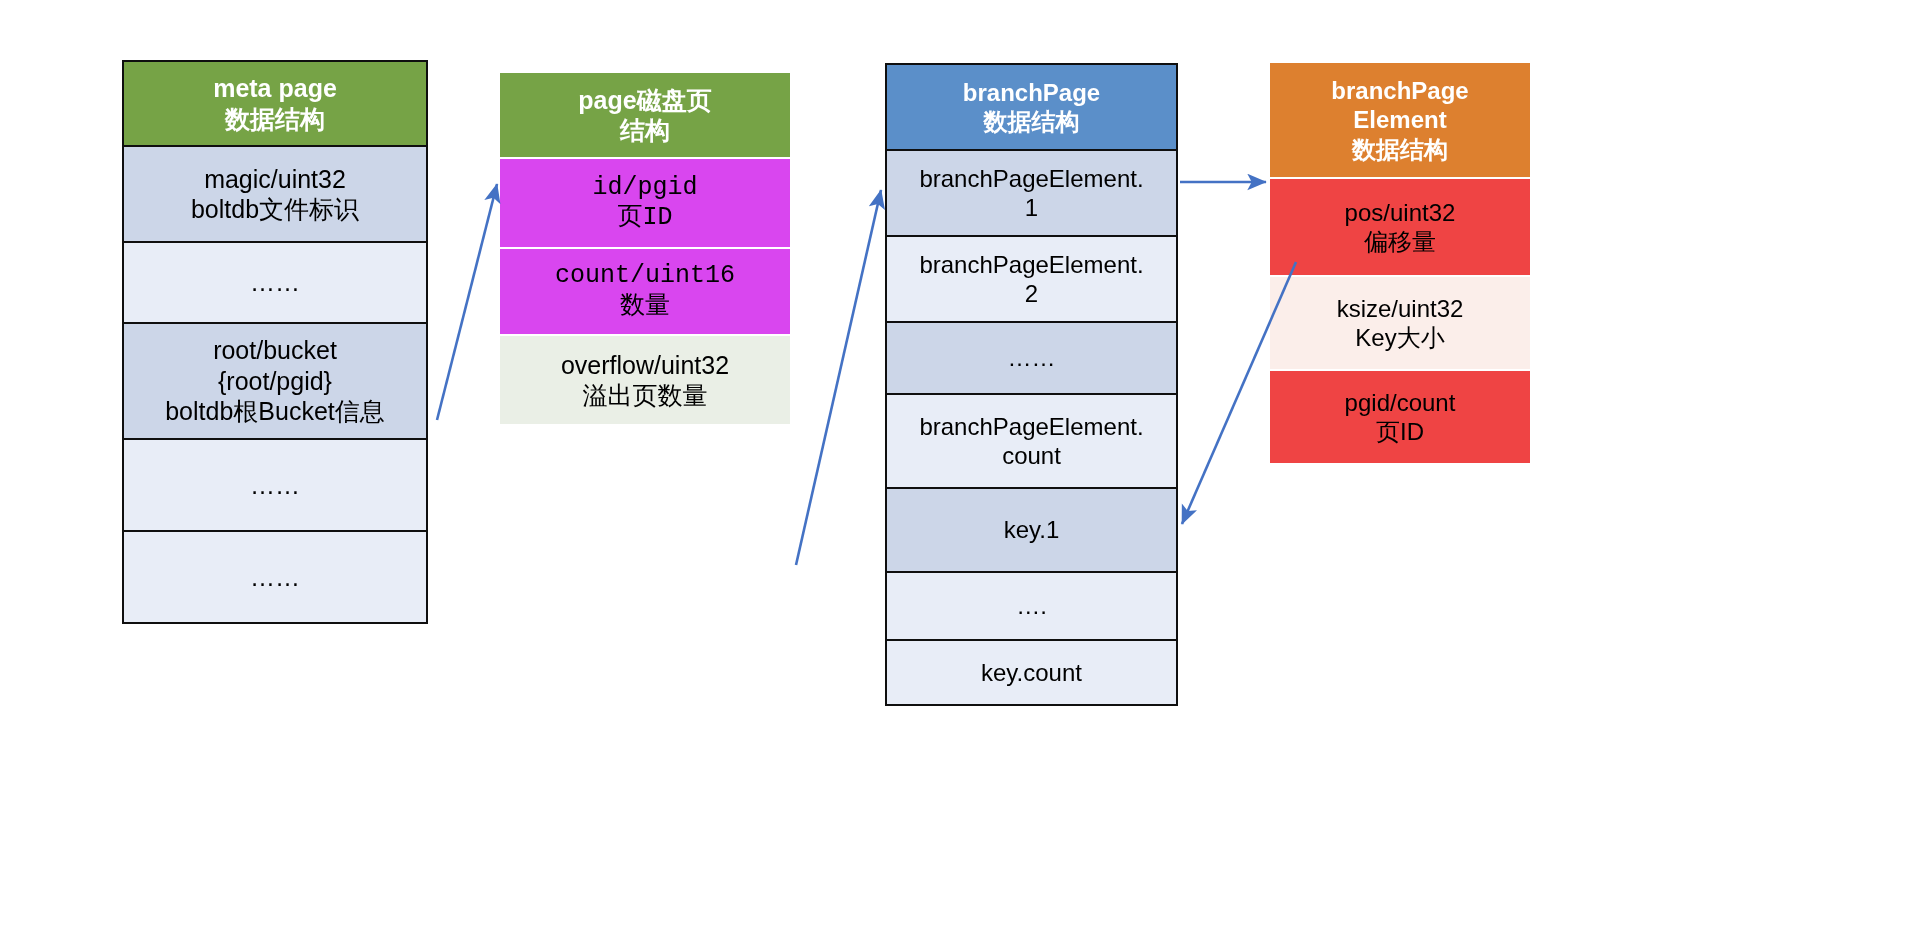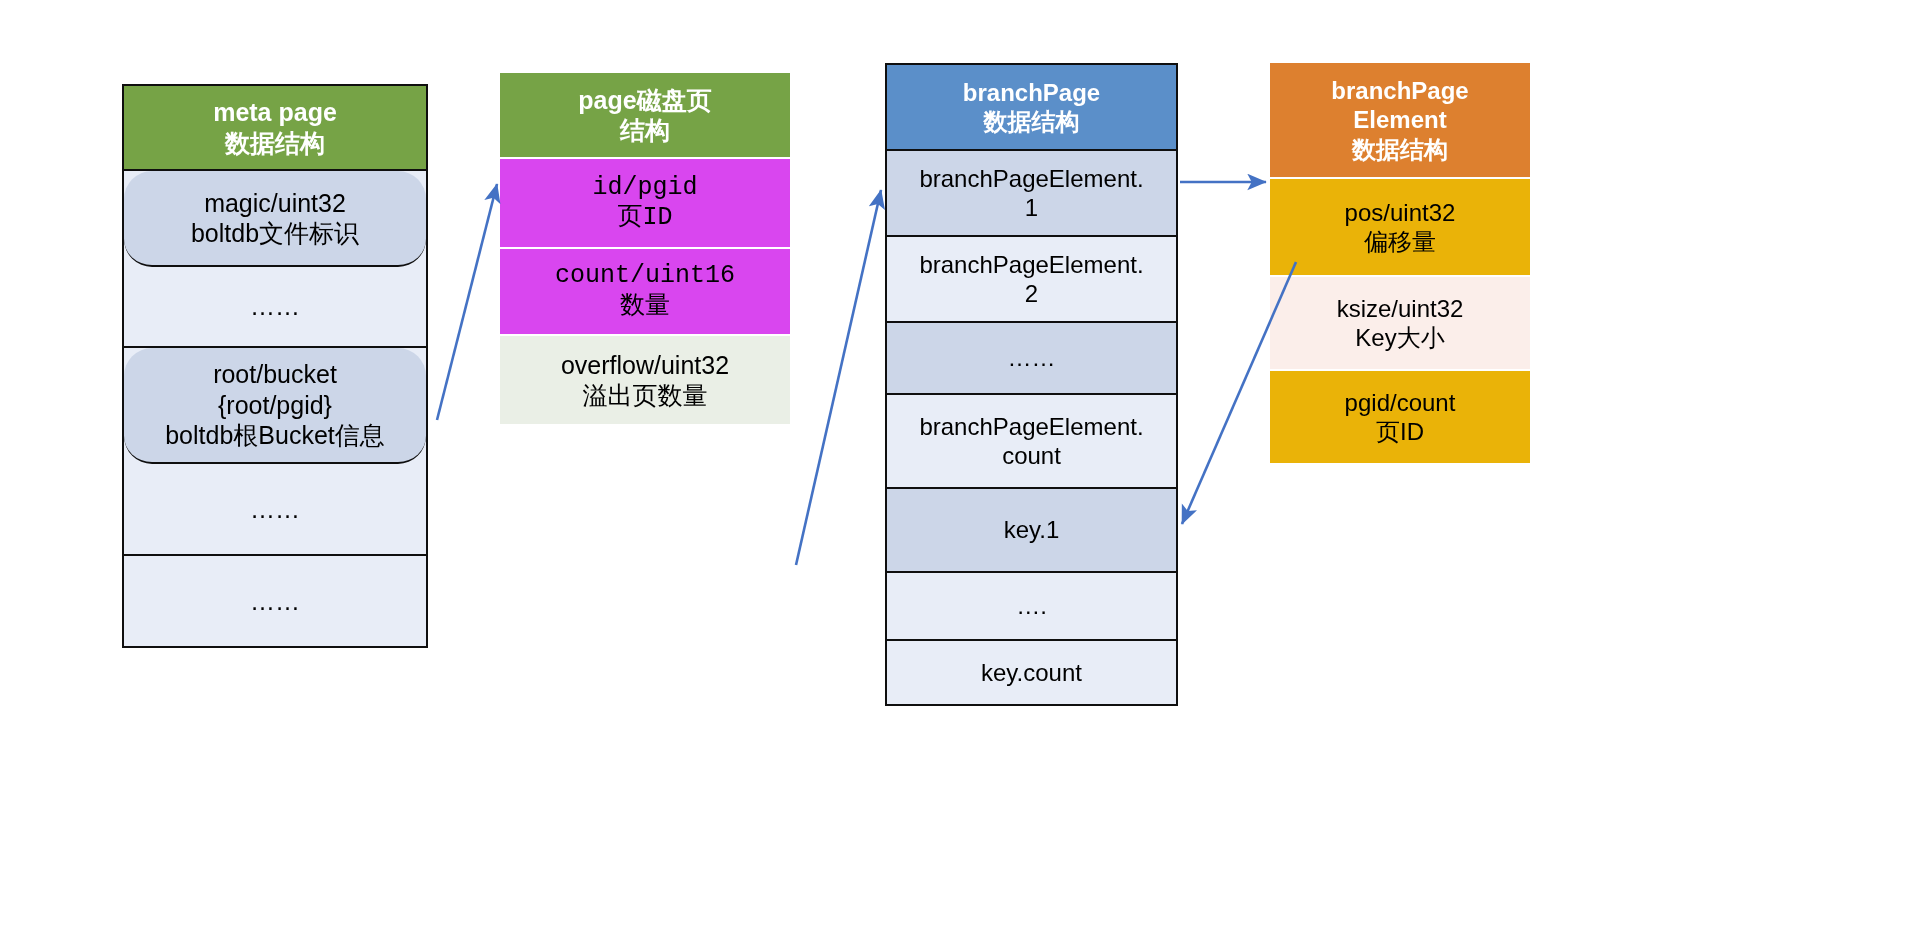--- a/index.html
+++ b/index.html
@@ -26,26 +26,26 @@
     line-height:1.22;
     white-space:pre-line;
   }
   .hdr{
     color:#ffffff;
     font-weight:bold;
     line-height:1.22;
   }
 
   
-  #col-meta{left:122px;top:84px;width:306px;height:564px;
+  #col-meta{left:122px;top:60px;width:306px;height:564px;
             border:2px solid #0f0f0f;background:#e8edf7;}
   #col-meta .hdr{background:#76a346;font-size:25px;height:85px;border-bottom:2px solid #0f0f0f;}
   #col-meta .cell{font-size:25px;border-bottom:2px solid #0f0f0f;}
   #col-meta .cell:last-child{border-bottom:none;}
-  .m-dark{background:#ccd6e8;border-radius:28px;}
+  .m-dark{background:#ccd6e8;}
   .m-light{background:#e8edf7;}
 
   
   #col-page{left:500px;top:73px;width:290px;height:530px;}
   #col-page .hdr{background:#76a346;font-size:25px;height:84px;}
   #col-page .cell{font-size:25px;}
   .p-dark{background:#d946ef;font-family:Liberation Mono, monospace;}
   .p-light{background:#eaefe6;}
 
   
@@ -54,21 +54,21 @@
   #col-branch .hdr{background:#5b8fc9;font-size:25px;height:86px;border-bottom:2px solid #0f0f0f;}
   #col-branch .cell{font-size:24px;border-bottom:2px solid #0f0f0f;}
   #col-branch .cell:last-child{border-bottom:none;text-align:right;}
   .b-dark{background:#ccd6e8;}
   .b-light{background:#e8edf7;}
 
   
   #col-bpe{left:1270px;top:63px;width:260px;height:404px;}
   #col-bpe .hdr{background:#dd802f;font-size:24px;height:114px;}
   #col-bpe .cell{font-size:24px;}
-  .e-dark{background:#eab308;}
+  .e-dark{background:#ef4444;}
   .e-light{background:#fbeeea;}
 
   
   #arrows{position:absolute;left:0;top:0;width:1920px;height:951px;pointer-events:none;}
 </style>
 </head>
 <body>
 
 <div id="canvas">
 

